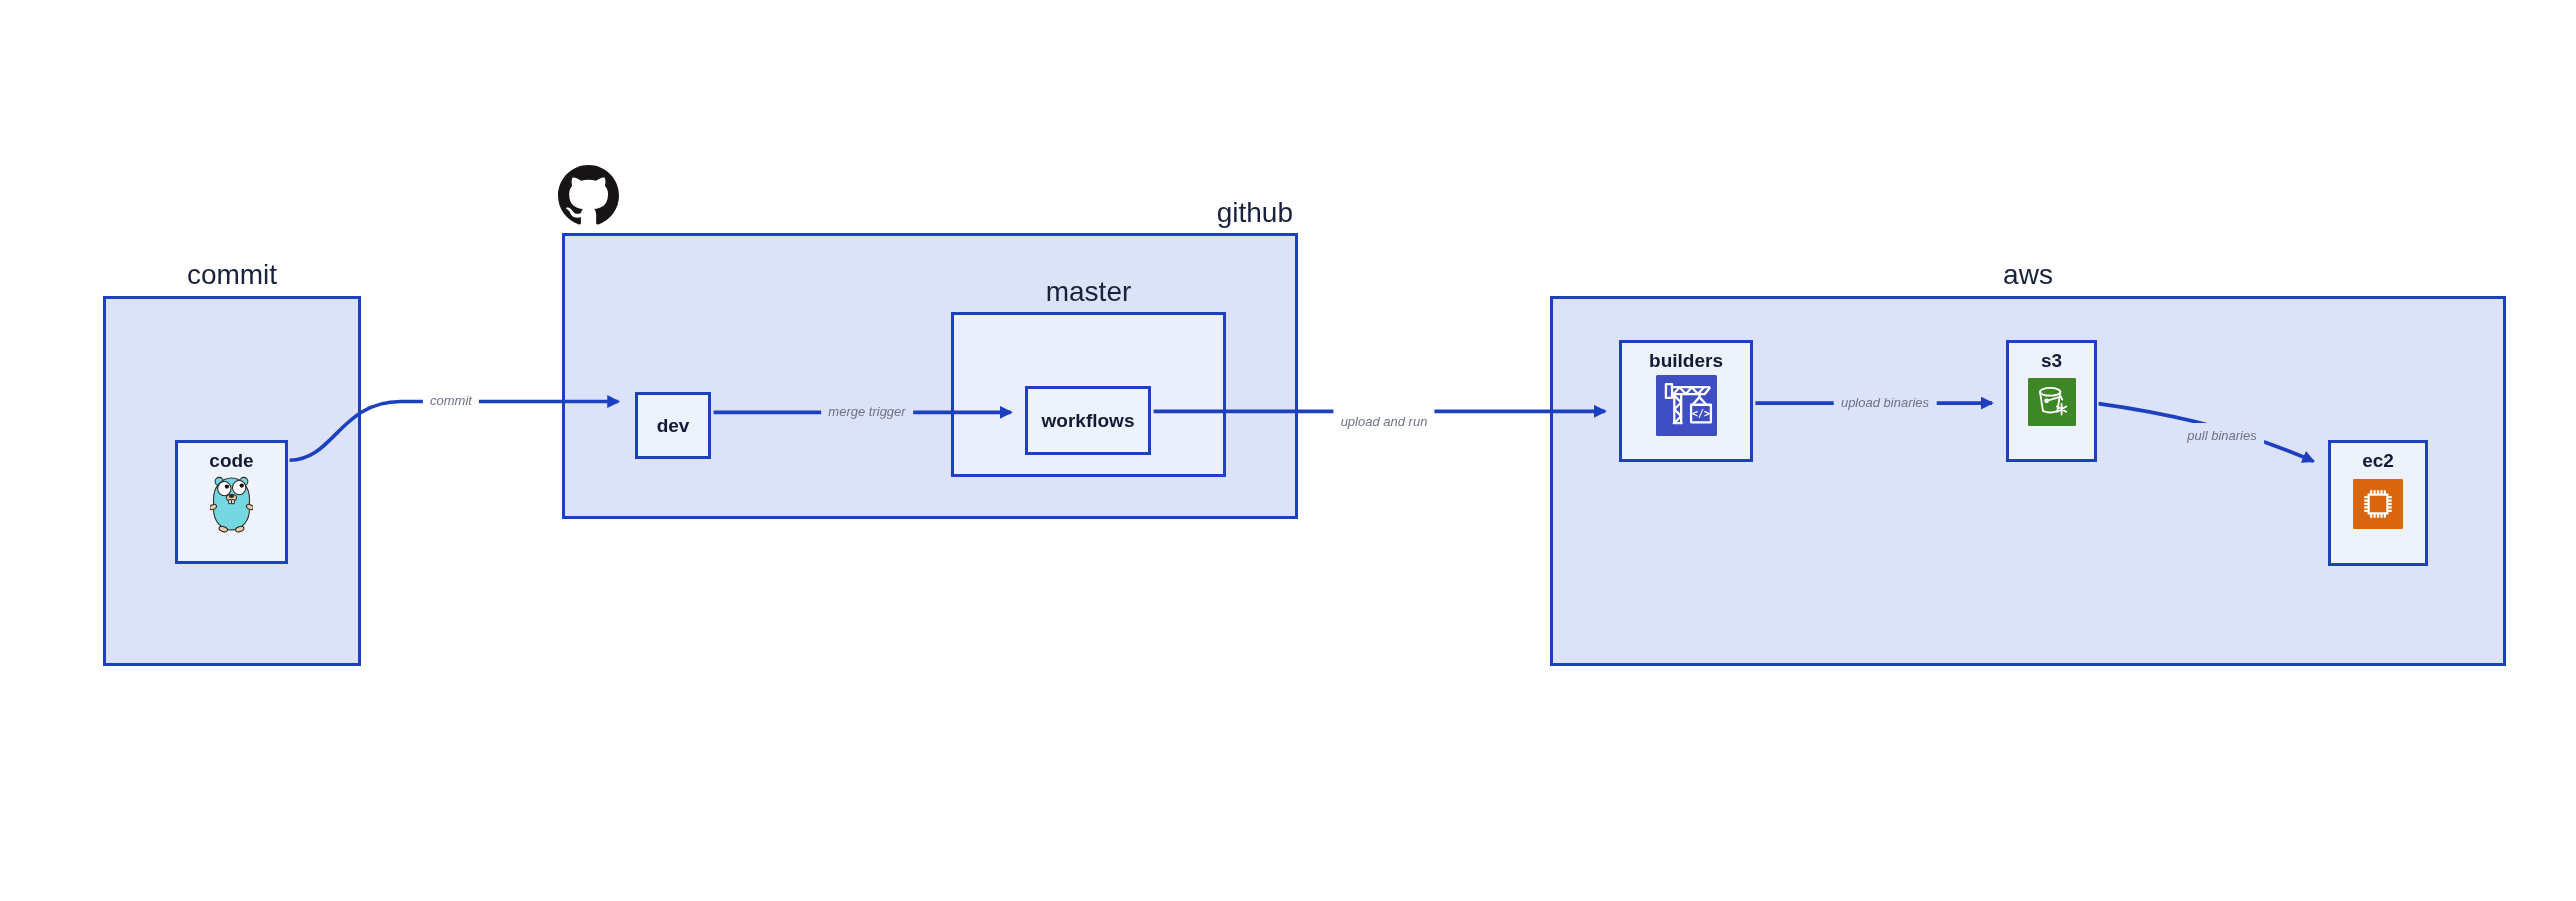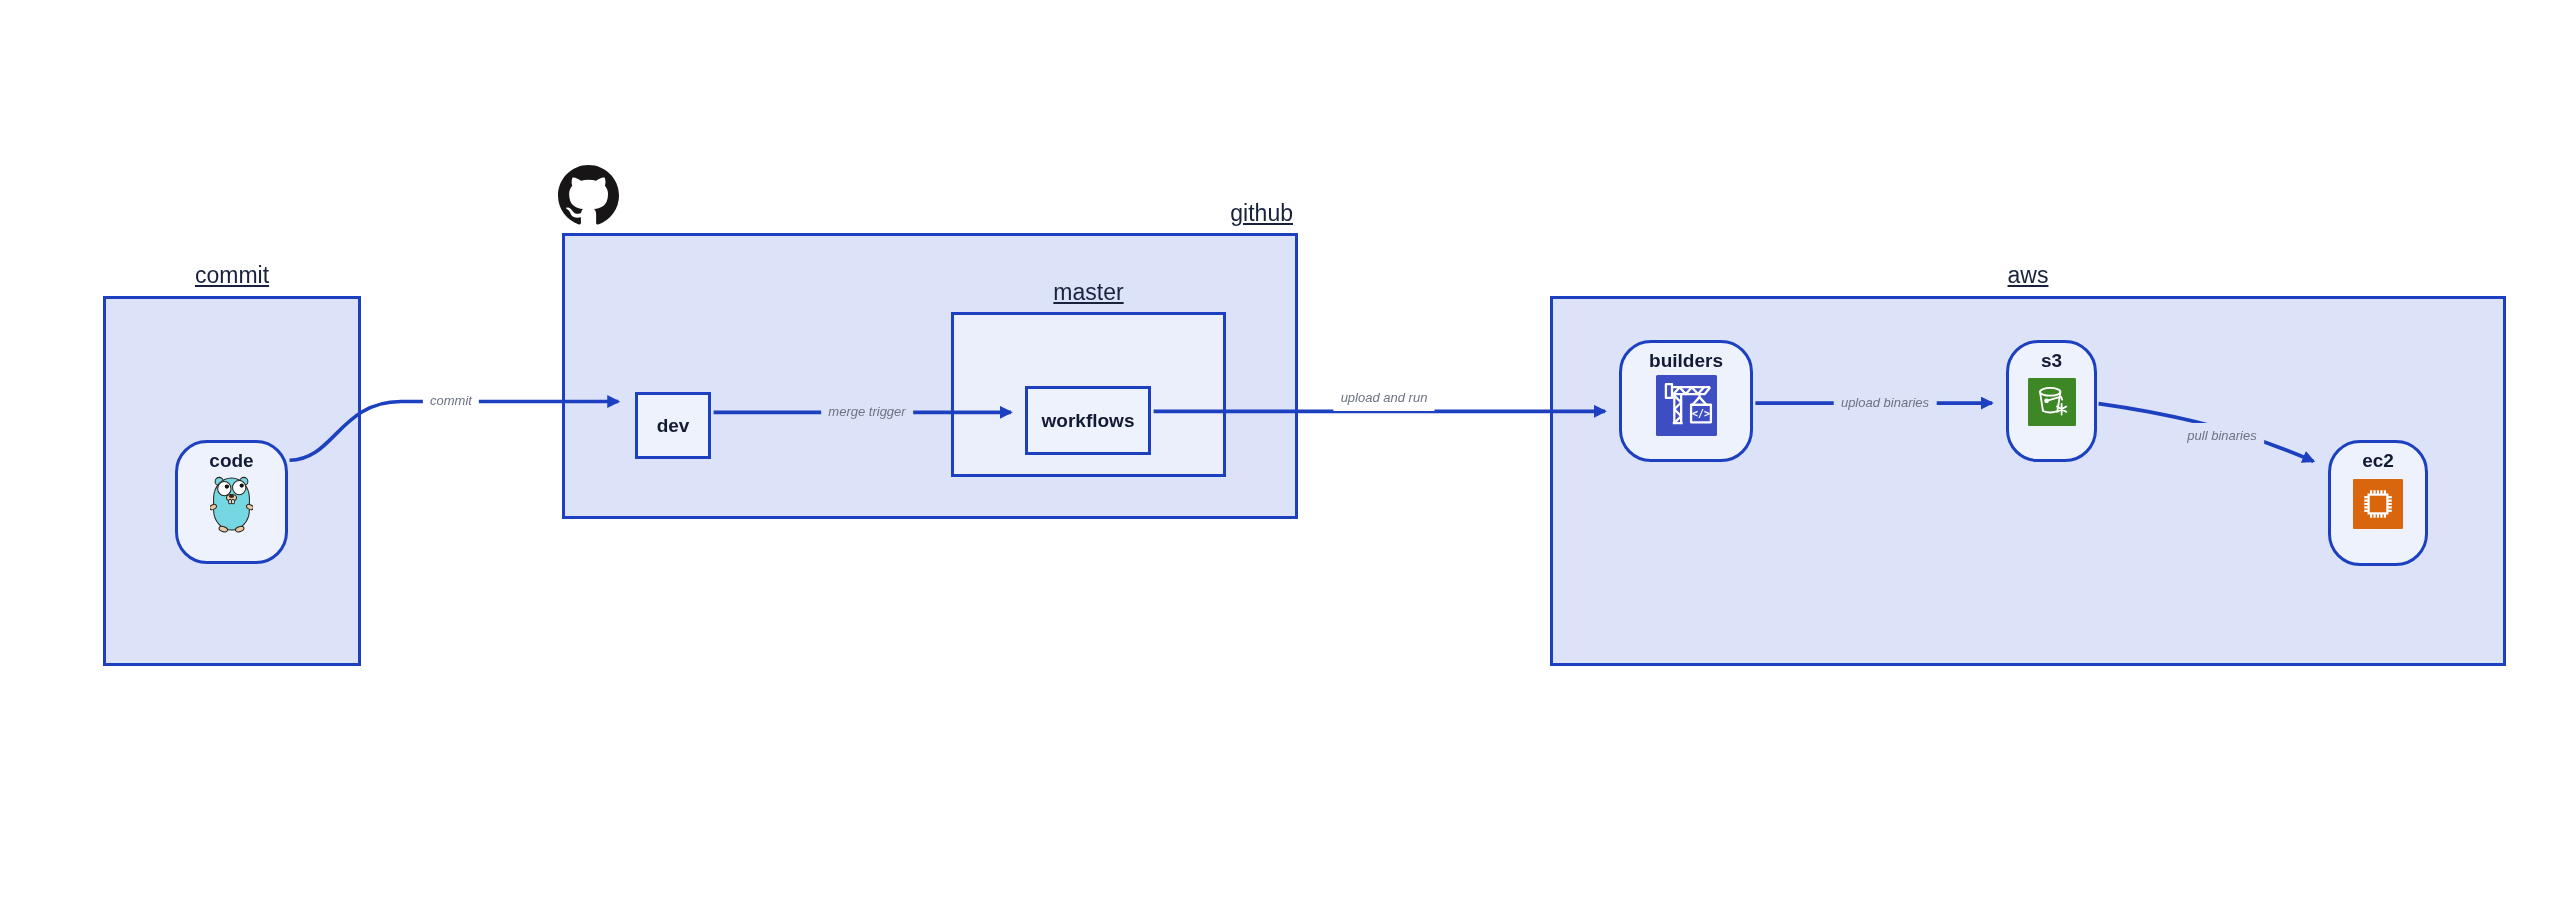--- a/index.html
+++ b/index.html
@@ -15,37 +15,36 @@
     position: absolute;
     background: #dce3f8;
     border: 3.1px solid #1c40c0;
     box-sizing: border-box;
   }
   .group.inner { background: #eaeffb; }
   .group-label {
     position: absolute;
     height: 32px;
     line-height: 32px;
-    font-size: 23px;
+    font-size: 28px;
     color: #18223c;
     text-align: center;
-    text-decoration: underline;
   }
   .group-label.right { text-align: right; }
   .node {
     position: absolute;
     background: #eef2fc;
     border: 3.1px solid #1c40c0;
     box-sizing: border-box;
     display: flex;
     flex-direction: column;
     align-items: center;
   }
   .node.center { justify-content: center; }
-  .node.top { padding-top: 6.2px; border-radius: 32px; }
+  .node.top { padding-top: 6.2px; }
   .node-label {
     font-size: 19px;
     font-weight: bold;
     color: #111b35;
     line-height: 23px;
   }
   .node-icon { display: block; }
   .edges {
     position: absolute;
     left: 0; top: 0;
@@ -186,19 +185,19 @@
     </defs>
     <path class="edge" d="M 562 893 C 648 893, 660 779, 778 779 H 1200" marker-end="url(#arr)"></path>
     <path class="edge" d="M 1385 800 H 1962" marker-end="url(#arr)"></path>
     <path class="edge" d="M 2239 798 H 3115" marker-end="url(#arr)"></path>
     <path class="edge" d="M 3407 782 H 3866" marker-end="url(#arr)"></path>
     <path class="edge" d="M 4073 783 C 4180 798, 4330 825, 4490 895" marker-end="url(#arr)"></path>
   </svg>
 
   <div class="edge-label bg-white" style="left:451px; top:401px;">commit</div>
   <div class="edge-label bg-container" style="left:867px; top:412px;">merge trigger</div>
-  <div class="edge-label bg-white" style="left:1384px; top:398px;">upload and run</div>
+  <div class="edge-label bg-white" style="left:1384px; top:422px;">upload and run</div>
   <div class="edge-label bg-container" style="left:1878px; top:403px;margin-left:7px;">upload binaries</div>
   <div class="edge-label bg-container" style="left:2222px; top:436px;">pull binaries</div>
 
 
 </div>
 
 
 </body></html>

